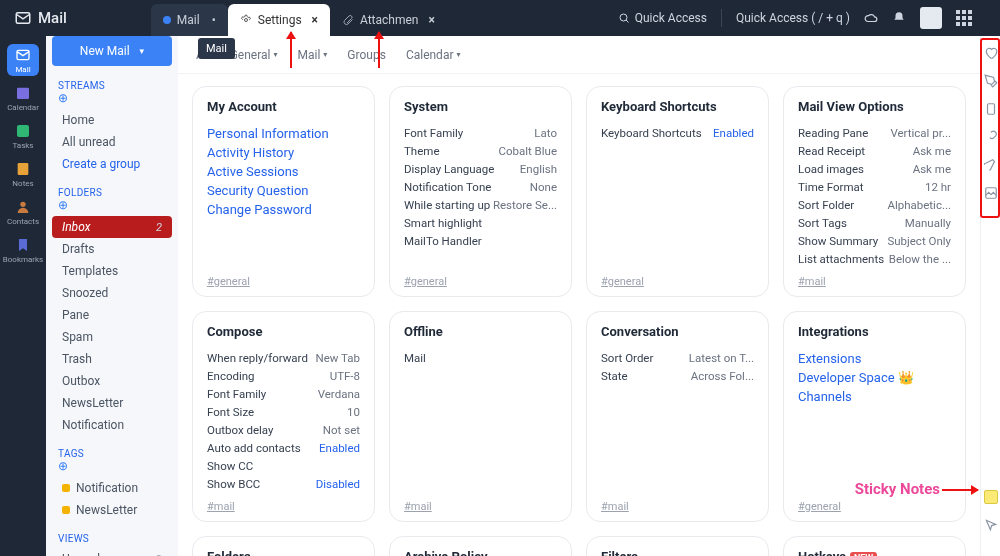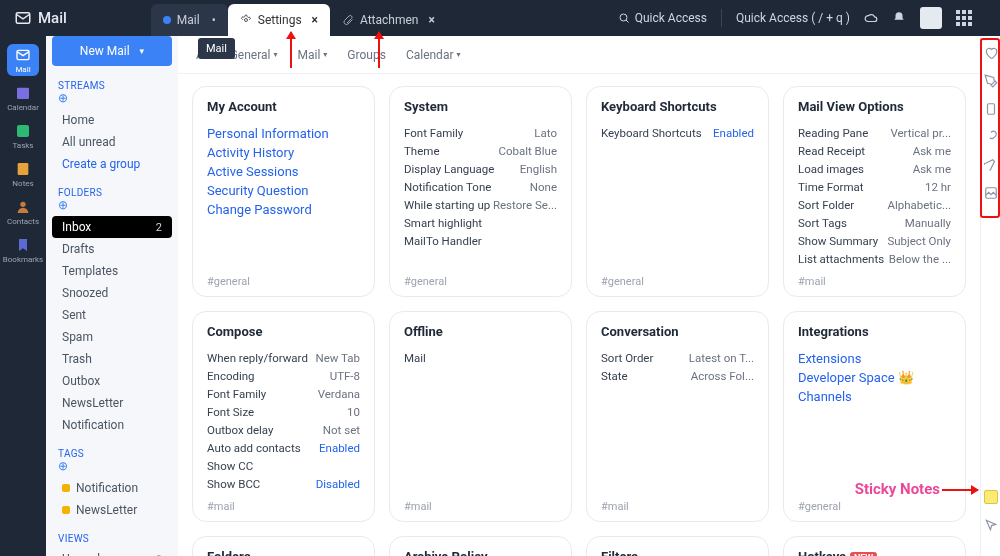--- a/index.html
+++ b/index.html
@@ -33,39 +33,39 @@
 
 .sidebar { position:absolute; top:36px; left:46px; width:132px; bottom:0; background:#f5f7fa; padding:0 6px; overflow:hidden; color:#4b5563; }
 .sidebar .newmail { width:100%; background:#3b82f6; color:#fff; border:none; border-radius:4px; height:30px; font-size:12px; display:flex; align-items:center; justify-content:center; gap:10px; cursor:pointer; margin-bottom:10px; }
 .sidebar .newmail .chev { font-size:9px; }
 .sec-head { display:flex; align-items:flex-start; justify-content:space-between; padding:4px 6px; color:#2563eb; font-size:10px; font-weight:400; letter-spacing:.3px; margin-top:8px;flex-direction:column; }
 .sec-head.first { margin-top:0; }
 .sec-head .plus { color:#3b82f6; font-size:12px; }
 .sidebar .item { display:flex; align-items:center; justify-content:space-between; padding:4px 10px; font-size:12px; color:#4b5563; border-radius:4px; cursor:pointer; }
 .sidebar .item .sq { width:8px;height:8px;display:inline-block;margin-right:6px;background:#f5b301;border-radius:2px; }
 .sidebar .item.link { color:#2563eb; }
-.sidebar .item.active { background:#000000; color:#fff; }
+.sidebar .item.active { background:#b91c1c; color:#fff;font-style:italic; }
 .sidebar .item .count { font-size:11px; color:#9aa4b5; }
 .sidebar .item.active .count { color:#cfd5e0; }
 
 
 .subheader { position:absolute; top:36px; left:178px; right:20px; height:38px; display:flex; align-items:center; gap:20px; padding:0 18px; color:#6b7280; font-size:12px; border-bottom:1px solid #f1f2f4; }
 .subheader .dd { display:flex; align-items:center; gap:3px; cursor:pointer; }
 .subheader .dd .chev { font-size:8px; }
 
 
 .main { position:absolute; top:74px; left:178px; right:20px; bottom:0; overflow:auto; padding:12px 14px 30px 14px; background:#fff; }
 .cards { display:grid; grid-template-columns:repeat(4,1fr); gap:14px; }
 .card { border:1px solid #e8eaee; border-radius:14px; padding:12px 14px 28px 14px; position:relative; min-height:160px; }
 .card h3 { font-size:13px; font-weight:700; margin-bottom:10px; color:#1f2937; }
 .card .row { display:flex; justify-content:space-between; font-size:11.5px; padding:2px 0; color:#374151; }
 .card .row .val { color:#6b7280; text-align:right; max-width:60%; white-space:nowrap; overflow:hidden; text-overflow:ellipsis; }
 .card .row .val.link { color:#2563eb; }
 .card .lnk { color:#2563eb; font-size:13px; display:block; padding:2px 0; cursor:pointer; }
-.card .hash { position:absolute; bottom:8px; left:14px; font-size:11px; color:#9ca3af; }
+.card .hash { position:absolute; bottom:8px; left:14px; font-size:11px; color:#9ca3af;text-decoration:underline; }
 .card.short { min-height:70px; }
 .newbadge { display:inline-block; background:#e94f4f; color:#fff; font-size:9px; padding:1px 4px; border-radius:3px; margin-left:4px; font-weight:700; }
 .crown { color:#f5b301; margin-left:4px; }
 
 
 .arrow-up { position:absolute; width:2px; height:36px; background:#e11; z-index:6; }
 .arrow-up::before { content:""; position:absolute; top:-6px; left:-4px; border:5px solid transparent; border-bottom:8px solid #e11; }
 .anno-label { position:absolute; color:#ec4899; font-weight:700; font-size:15px; z-index:7; }
 .arrow-right { position:absolute; height:2px; width:36px; background:#e11; z-index:7; }
 .arrow-right::after { content:""; position:absolute; right:-6px; top:-4px; border:5px solid transparent; border-left:8px solid #e11; }
@@ -216,21 +216,21 @@
   <div class="item">
       <span>Drafts</span>
     </div>
   <div class="item">
       <span>Templates</span>
     </div>
   <div class="item">
       <span>Snoozed</span>
     </div>
   <div class="item">
-      <span>Sent</span>
+      <span>Pane</span>
     </div>
   <div class="item">
       <span>Spam</span>
     </div>
   <div class="item">
       <span>Trash</span>
     </div>
   <div class="item">
       <span>Outbox</span>
     </div>

